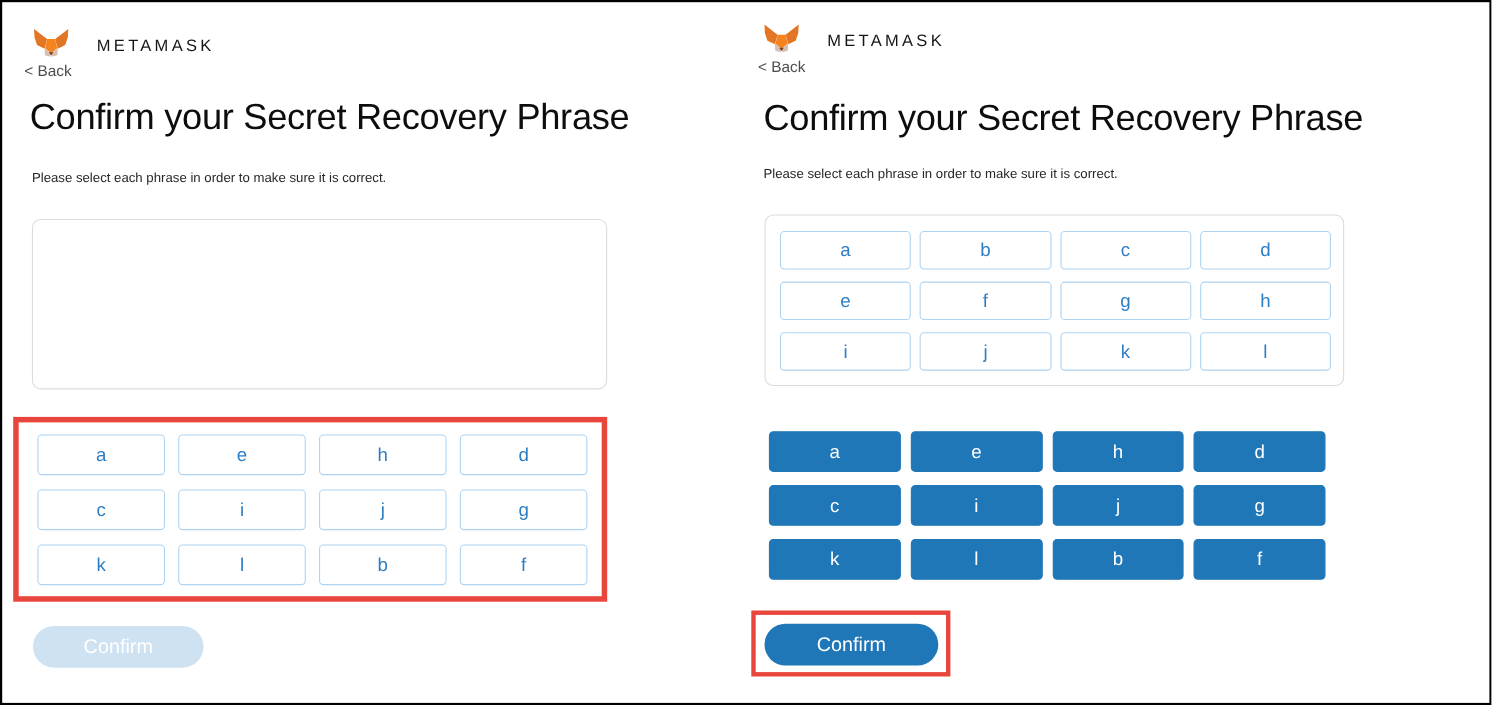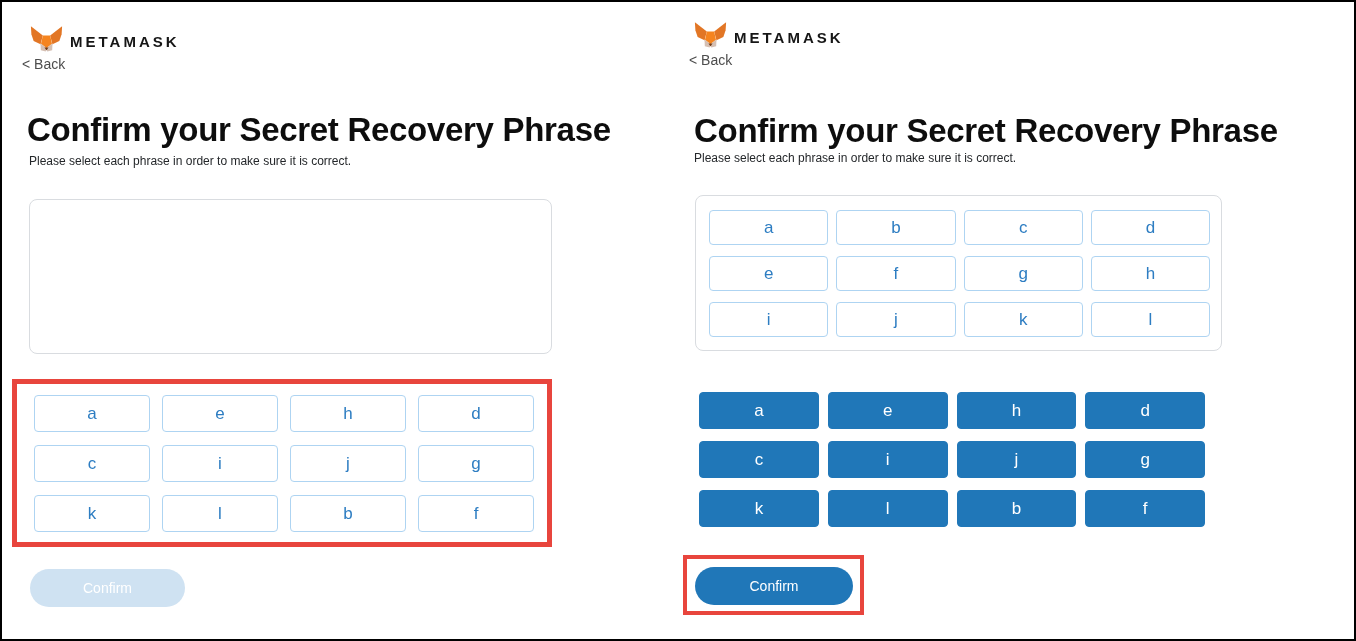--- a/index.html
+++ b/index.html
@@ -4,35 +4,35 @@
 <style>
   html,body{margin:0;padding:0;background:#fff;font-family:"Liberation Sans",sans-serif;}
   .page{position:relative;width:1352px;height:637px;border:2px solid var(--page-border,#000);background:#fff;overflow:hidden;}
   .panel{position:absolute;top:0;width:676px;height:637px;}
   #panel-left{left:0;}
   #panel-right{left:678px;}
   .abs{position:absolute;}
 
   .logo{display:flex;align-items:center;gap:7px;}
   .fox{width:33px;height:30px;display:block;}
-  .wordmark{font-size:15px;font-weight:bold;letter-spacing:3px;color:var(--brand-text,#161616);}
+  .wordmark{font-size:15px;font-weight:normal;letter-spacing:3px;color:var(--brand-text,#161616);margin-left:18px;}
   .back{font-size:14px;color:var(--back-text,#4d4d4d);cursor:pointer;}
-  .title{font-size:33px;font-weight:700;color:var(--heading-text,#0d0d0d);white-space:nowrap;letter-spacing:-0.3px;margin-top:24px;}
+  .title{font-size:33px;font-weight:400;color:var(--heading-text,#0d0d0d);white-space:nowrap;letter-spacing:-0.3px;}
   .subtitle{font-size:12px;color:var(--body-text,#24272a);}
 
   .selected-box{border:1px solid var(--box-border,#d9dce0);border-radius:8px;background:#fff;box-sizing:border-box;}
   .chip-grid{display:grid;grid-template-columns:repeat(4,1fr);}
   .chip{display:flex;align-items:center;justify-content:center;font-size:17px;border-radius:4px;box-sizing:border-box;background:#fff;cursor:pointer;}
   .chip.outline{border:1px solid var(--chip-border,#aed4f2);color:var(--chip-text,#2d7dc2);}
   .chip.filled{background:var(--primary-blue,#2077b8);border:1px solid var(--primary-blue,#2077b8);color:#fff;}
 
   .annotation{border:5px solid var(--annotation-red,#e8453d);box-sizing:border-box;}
   .annotation.thin{border-width:4px;}
 
-  .confirm{display:flex;align-items:center;justify-content:center;border:none;border-radius:19px;font-size:14px;color:var(--confirm-text,#fff);font-family:"Liberation Sans",sans-serif;}
+  .confirm{display:flex;align-items:center;justify-content:center;border:none;border-radius:19px;font-size:18px;color:var(--confirm-text,#fff);font-family:"Liberation Sans",sans-serif;}
   .confirm.enabled{background:var(--primary-blue,#2077b8);cursor:pointer;}
   .confirm.disabled{background:var(--disabled-confirm-bg,#cfe2f2);cursor:default;}
 </style>
 </head>
 <body>
 
 <div class="page">
 
   <div class="panel" id="panel-left">
     <div class="abs logo" style="left:28px;top:24px;">

